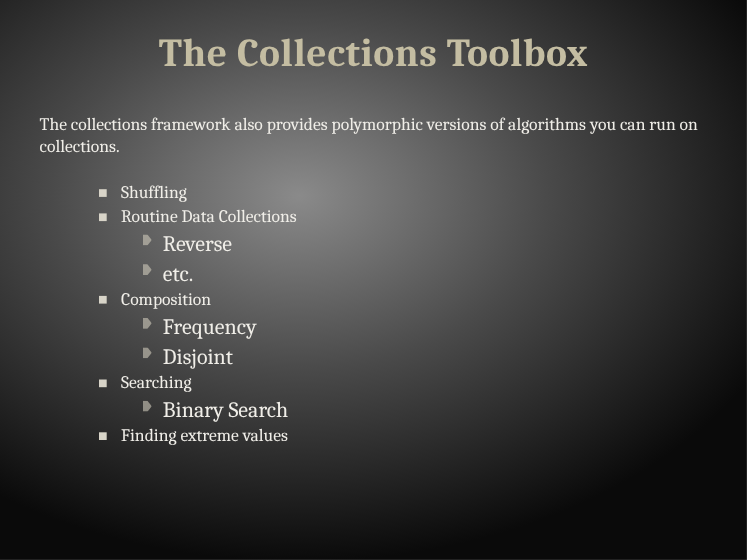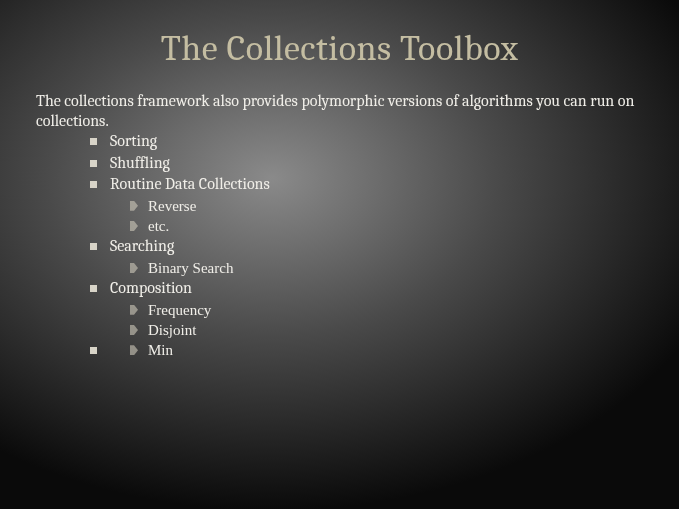--- a/index.html
+++ b/index.html
@@ -15,31 +15,31 @@
     font-family: Cambria, Georgia, 'Times New Roman', serif;
     color: #e8e6e0;
     overflow: hidden;
     position: relative;
   }
   .slide {
     padding: 28px 36px;
   }
   .title {
     font-size: 36px;
-    font-weight: normal;
+    font-weight: bold;
     text-align: center;
     color: #c4bda2;
-    margin-bottom: 22px;
+    margin-bottom: 34px;
     letter-spacing: 0.5px;
   }
   .intro {
     font-size: 16px;
     line-height: 1.25;
     color: #f0eee8;
-    margin-bottom: 0;
+    margin-bottom: 22px;
   }
   ul.top {
     list-style: none;
     padding-left: 54px;
   }
   ul.top > li {
     position: relative;
     font-size: 16px;
     line-height: 1.35;
     color: #f0eee8;
@@ -53,66 +53,64 @@
     width: 7px;
     height: 7px;
     background: #d8d4c8;
   }
   ul.sub {
     list-style: none;
     padding-left: 20px;
   }
   ul.sub > li {
     position: relative;
-    font-size: 15px;
+    font-size: 20px;
     line-height: 1.35;
     color: #f0eee8;
     padding-left: 18px;
-    font-family: Liberation Serif, serif;
   }
   ul.sub > li::before {
     content: "";
     position: absolute;
     left: 0;
     top: 5px;
     width: 8px;
     height: 10px;
     background: #cfcabb;
     clip-path: polygon(0 0, 0 100%, 50% 100%, 100% 50%, 50% 0);
     opacity: 0.6;
   }
 </style>
 </head>
 <body>
 
 <div class="slide">
   <h1 class="title">The Collections Toolbox</h1>
   <p class="intro">The collections framework also provides polymorphic versions of algorithms you can run on collections.</p>
   <ul class="top">
-    <li><span>Sorting</span></li>
     <li><span>Shuffling</span></li>
     <li>
       <span>Routine Data Collections</span>
       <ul class="sub">
         <li>Reverse</li>
         <li>etc.</li>
-      </ul>
-    </li>
-    <li>
-      <span>Searching</span>
-      <ul class="sub">
-        <li>Binary Search</li>
       </ul>
     </li>
     <li>
       <span>Composition</span>
       <ul class="sub">
         <li>Frequency</li>
         <li>Disjoint</li>
       </ul>
     </li>
     <li>
+      <span>Searching</span>
       <ul class="sub">
-        <li>Min</li>
+        <li>Binary Search</li>
+      </ul>
+    </li>
+    <li>
+      <span>Finding extreme values</span>
+      <ul class="sub">
       </ul>
     </li>
   </ul>
 </div>
 
 </body></html>

